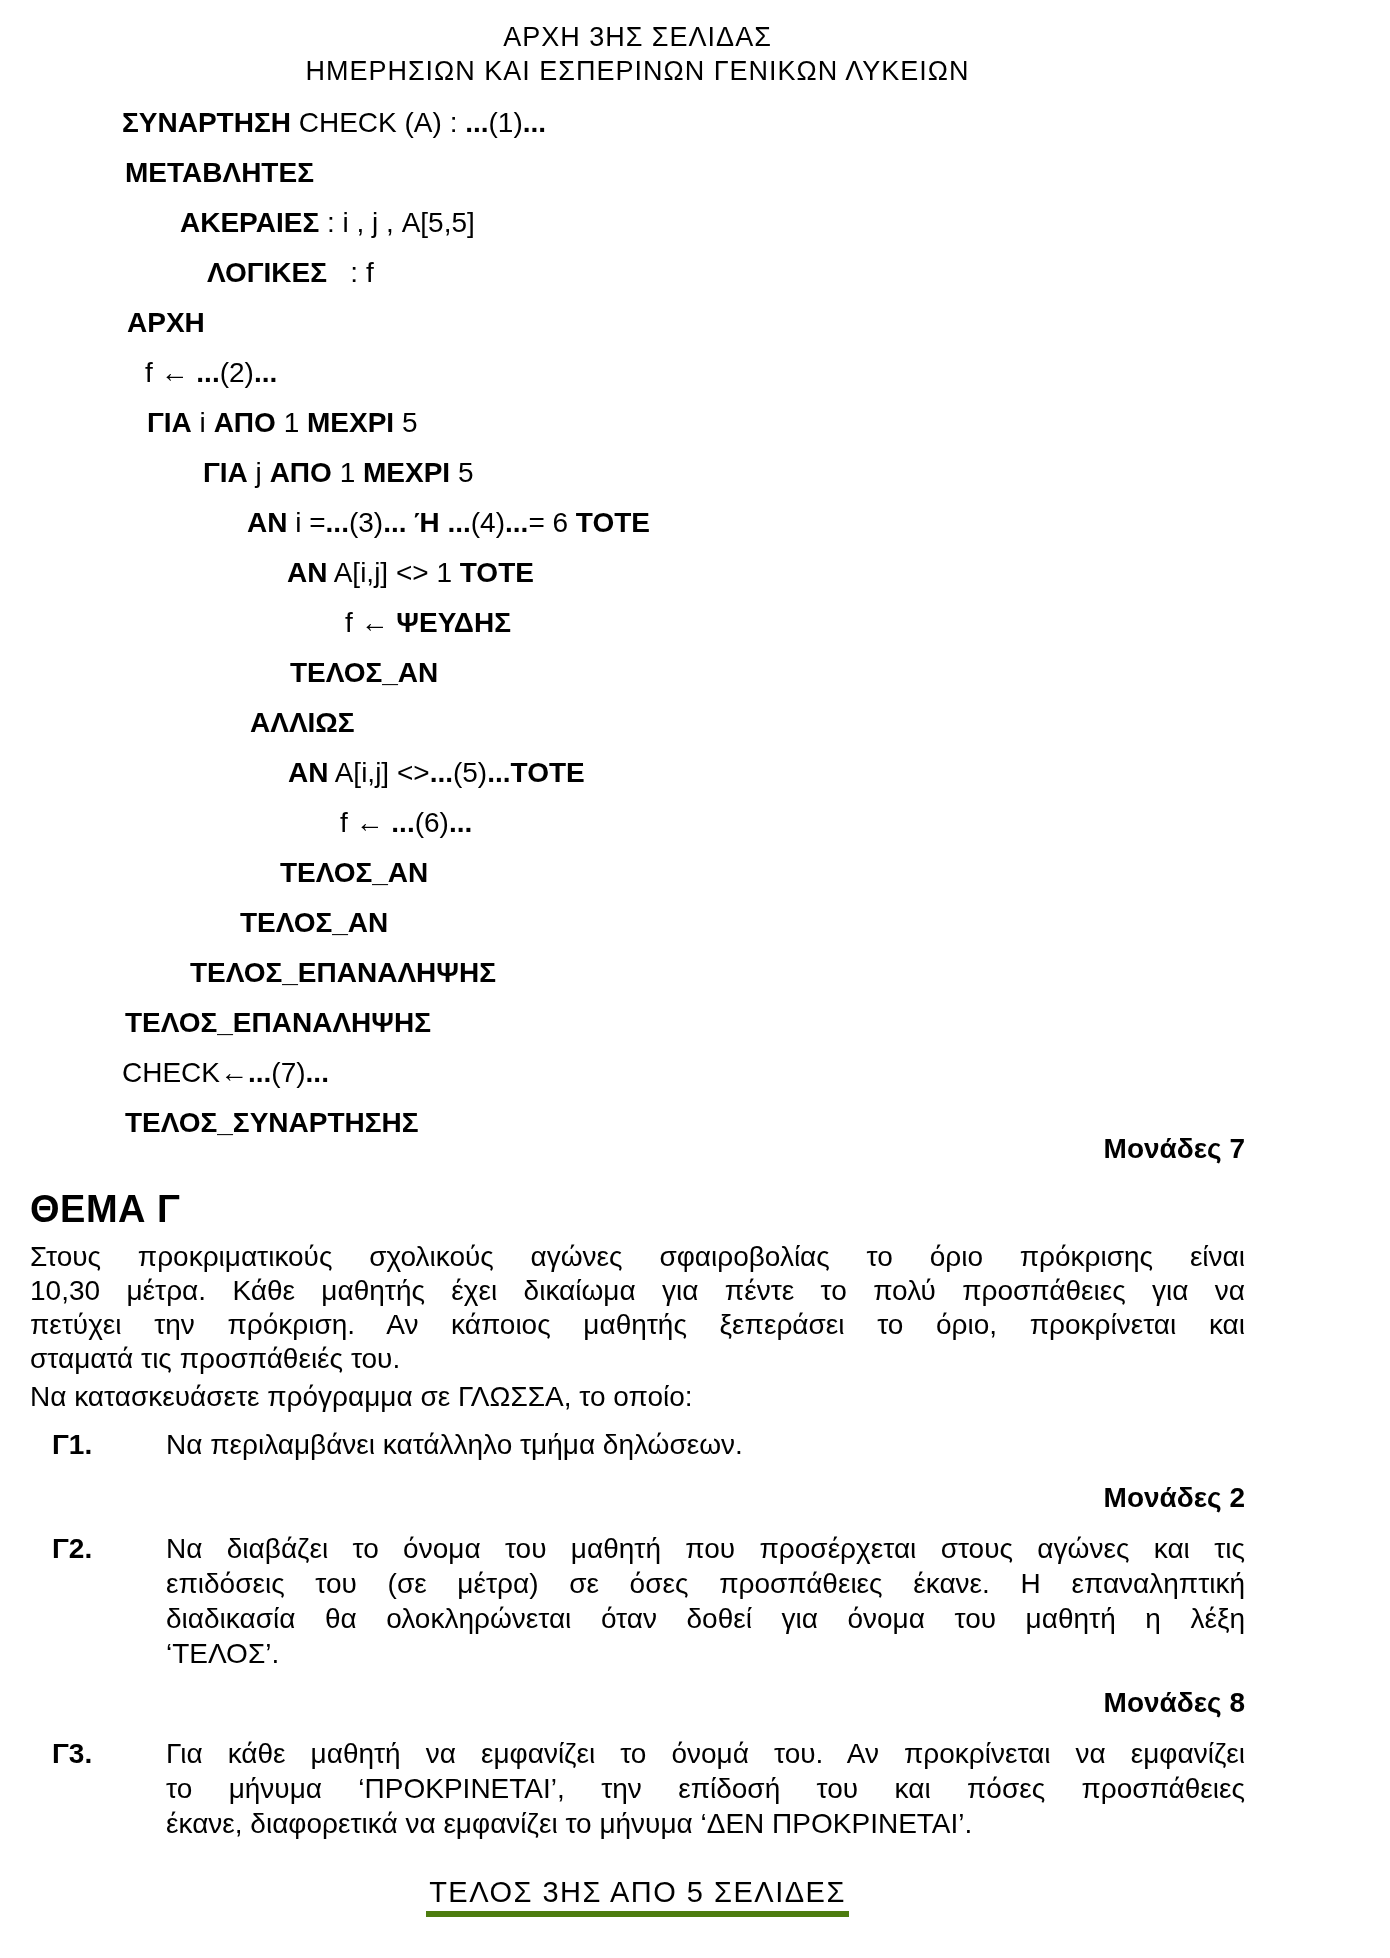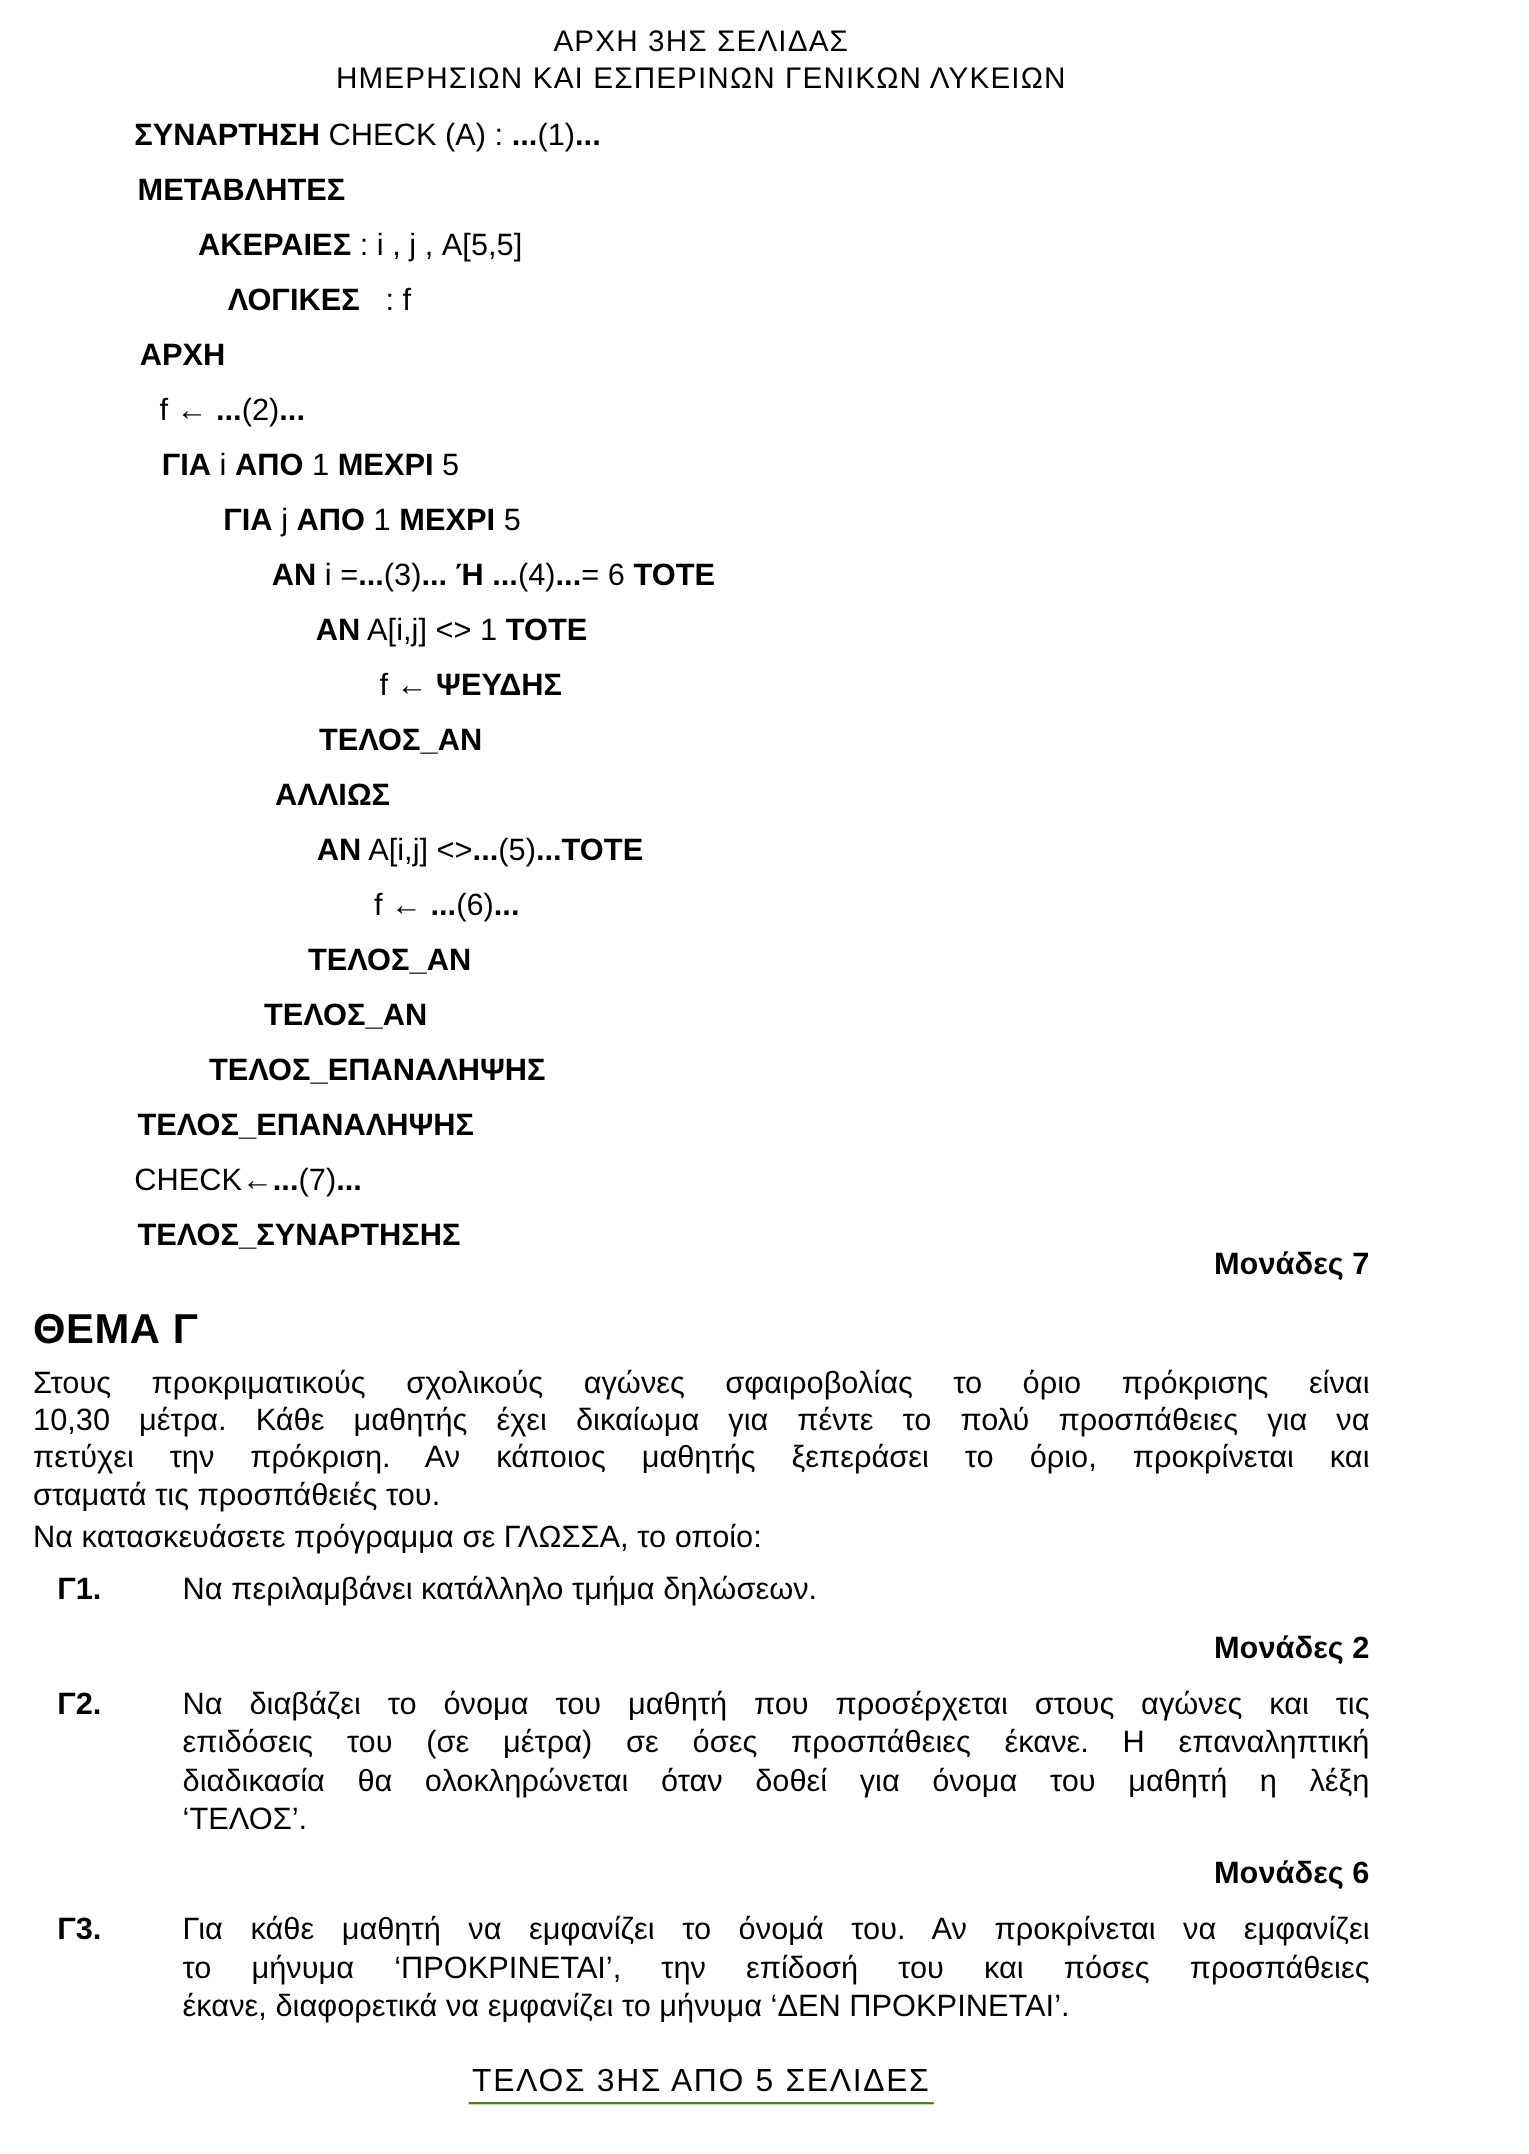--- a/index.html
+++ b/index.html
@@ -23,21 +23,21 @@
   .theme-title { margin-top: 26px; font-weight: 700; font-size: 38px; line-height: 34px; letter-spacing: 0.5px; }
   .intro { margin-top: 14px; font-size: 28px; }
   .jline { line-height: 34px; white-space: nowrap; text-align: justify; text-align-last: justify; }
   .jline-last { line-height: 34px; white-space: nowrap; text-align: left; }
   .lead { margin-top: 4px; font-size: 28px; line-height: 34px; white-space: nowrap; }
   .q-row { display: flex; align-items: flex-start; font-size: 28px; margin-left: 19px; }
   .q-label { flex: 0 0 117px; padding-left: 3px; font-weight: 700; line-height: 35px; box-sizing: border-box; }
   .q-body { flex: 1 1 auto; min-width: 0; }
   .q-body .jline, .q-body .jline-last { line-height: 35px; }
   .footer { margin-top: 33px; text-align: center; font-size: 29px; line-height: 36px; letter-spacing: 1.5px; }
-  .footer-text { border-bottom: 2px solid #4d7c0f; padding: 0 3px 3px 3px; }
+  .footer-text { border-bottom: 6px solid #4d7c0f; padding: 0 3px 3px 3px; }
 </style>
 </head>
 <body>
 
 <div class="page">
 
   <div class="header">
     <div>ΑΡΧΗ 3ΗΣ ΣΕΛΙΔΑΣ</div>
     <div>ΗΜΕΡΗΣΙΩΝ ΚΑΙ ΕΣΠΕΡΙΝΩΝ ΓΕΝΙΚΩΝ ΛΥΚΕΙΩΝ</div>
   </div>
@@ -89,21 +89,21 @@
       <div class="marks" style="margin-top: 19px;">Μονάδες 2</div>
       <div class="q-row" style="margin-top: 16px;">
         <div class="q-label">Γ2.</div>
         <div class="q-body">
           <div class="jline">Να διαβάζει το όνομα του μαθητή που προσέρχεται στους αγώνες και τις</div>
           <div class="jline">επιδόσεις του (σε μέτρα) σε όσες προσπάθειες έκανε. Η επαναληπτική</div>
           <div class="jline">διαδικασία θα ολοκληρώνεται όταν δοθεί για όνομα του μαθητή η λέξη</div>
           <div class="jline-last">‘ΤΕΛΟΣ’.</div>
         </div>
       </div>
-      <div class="marks" style="margin-top: 15px;">Μονάδες 6</div>
+      <div class="marks" style="margin-top: 15px;">Μονάδες 8</div>
       <div class="q-row" style="margin-top: 16px;">
         <div class="q-label">Γ3.</div>
         <div class="q-body">
           <div class="jline">Για κάθε μαθητή να εμφανίζει το όνομά του. Αν προκρίνεται να εμφανίζει</div>
           <div class="jline">το μήνυμα ‘ΠΡΟΚΡΙΝΕΤΑΙ’, την επίδοσή του και πόσες προσπάθειες</div>
           <div class="jline-last">έκανε, διαφορετικά να εμφανίζει το μήνυμα ‘ΔΕΝ ΠΡΟΚΡΙΝΕΤΑΙ’.</div>
         </div>
       </div>
     </div>
 

